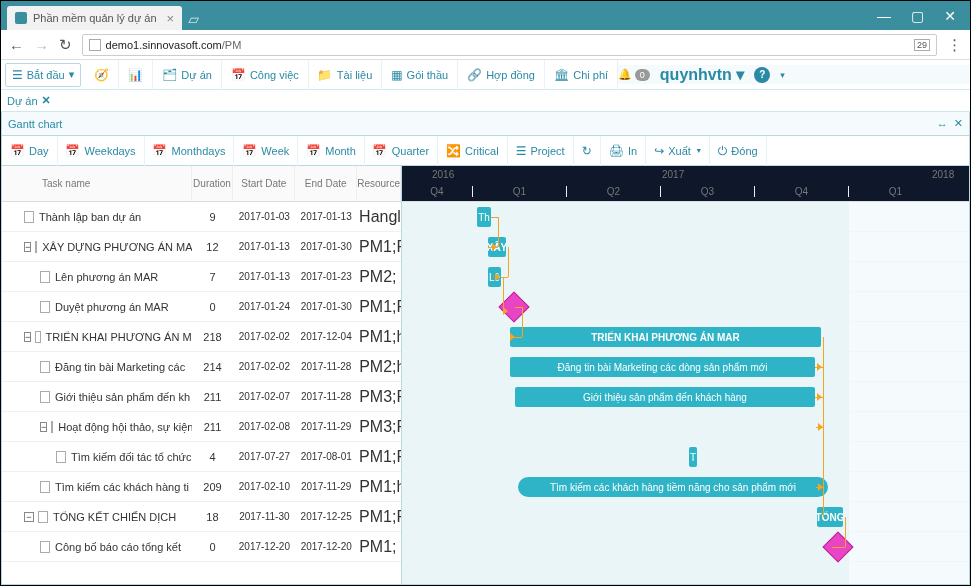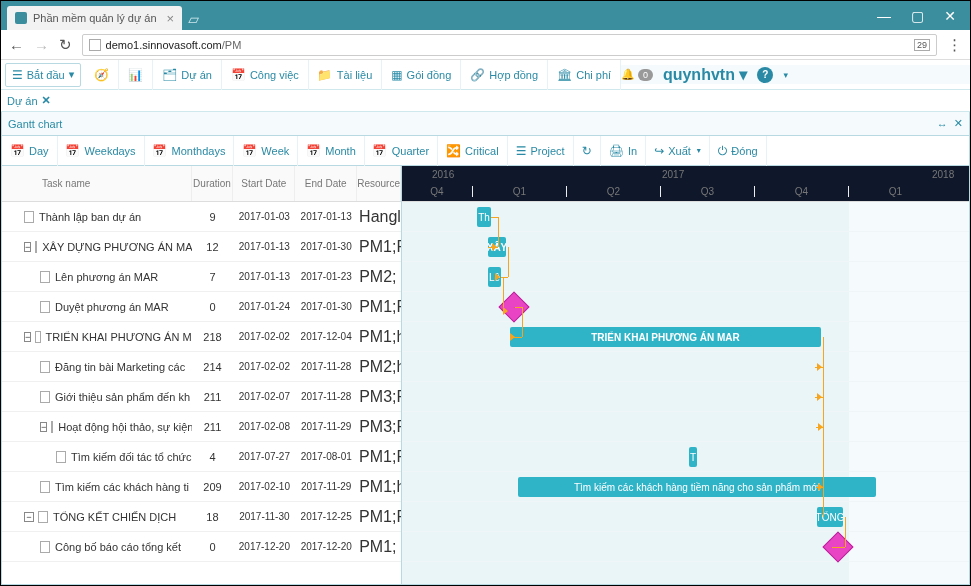--- a/index.html
+++ b/index.html
@@ -140,21 +140,21 @@
   <div class="mitem">
       <span class="micon">📅</span>
       <span>Công việc</span>
     </div>
   <div class="mitem">
       <span class="micon">📁</span>
       <span>Tài liệu</span>
     </div>
   <div class="mitem">
       <span class="micon">▦</span>
-      <span>Gói đồng</span>
+      <span>Gói thầu</span>
     </div>
   <div class="mitem">
       <span class="micon">🔗</span>
       <span>Hợp đồng</span>
     </div>
   <div class="mitem">
       <span class="micon">🏛</span>
       <span>Chi phí</span>
     </div>
   <div class="right">
@@ -387,28 +387,30 @@
         <div class="bar" style="top: 5px; left: 75px; width: 14px;">Th</div>
         <div class="rowbg" style="top: 30px;"></div>
         <div class="bar" style="top: 35px; left: 86px; width: 18px; font-weight: bold;">XÂY</div>
         <div class="rowbg" style="top: 60px;"></div>
         <div class="bar" style="top: 65px; left: 86px; width: 13px;">Lê</div>
         <div class="rowbg" style="top: 90px;"></div>
         <div class="diamond" style="top: 94px; left: 101px;"></div>
         <div class="rowbg" style="top: 120px;"></div>
         <div class="bar" style="top: 125px; left: 108px; width: 311px; font-weight: bold;">TRIỂN KHAI PHƯƠNG ÁN MAR</div>
         <div class="rowbg" style="top: 150px;"></div>
+        <div class="bar" style="top: 155px; left: 108px; width: 305px;">Đăng tin bài Marketing các dòng sản phẩm mới</div>
         <div class="rowbg" style="top: 180px;"></div>
+        <div class="bar" style="top: 185px; left: 113px; width: 300px;">Giới thiệu sản phẩm đến khách hàng</div>
         <div class="rowbg" style="top: 210px;"></div>
         <div class="rowbg" style="top: 240px;"></div>
         <div class="bar" style="top: 245px; left: 287px; width: 8px;">T</div>
         <div class="rowbg" style="top: 270px;"></div>
-        <div class="bar" style="top: 275px; left: 116px; width: 358px;">Tìm kiếm các khách hàng tiềm năng cho sản phẩm mới</div>
+        <div class="bar" style="top: 275px; left: 116px; width: 310px; border-radius: 10px;">Tìm kiếm các khách hàng tiềm năng cho sản phẩm mới</div>
         <div class="rowbg" style="top: 300px;"></div>
-        <div class="bar" style="top: 305px; left: 415px; width: 26px; font-weight: normal;">TỔNG</div>
+        <div class="bar" style="top: 305px; left: 415px; width: 26px; font-weight: bold;">TỔNG</div>
         <div class="rowbg" style="top: 330px;"></div>
         <div class="diamond" style="top: 334px; left: 425px;"></div>
         <div class="linkh" style="top: 15px; left: 89px; width: 7px;"></div>
         <div class="linkv" style="left: 96px; top: 15px; height: 30px;"></div>
         <div class="arrow" style="left: 90px; top: 41px;"></div>
         <div class="linkh" style="top: 45px; left: 86px; width: 10px;"></div>
         <div class="linkv" style="left: 106px; top: 45px; height: 30px;"></div>
         <div class="linkh" style="top: 75px; left: 99px; width: 7px;"></div>
         <div class="arrow" style="left: 93px; top: 71px;"></div>
         <div class="linkv" style="left: 101px; top: 75px; height: 30px;"></div>

